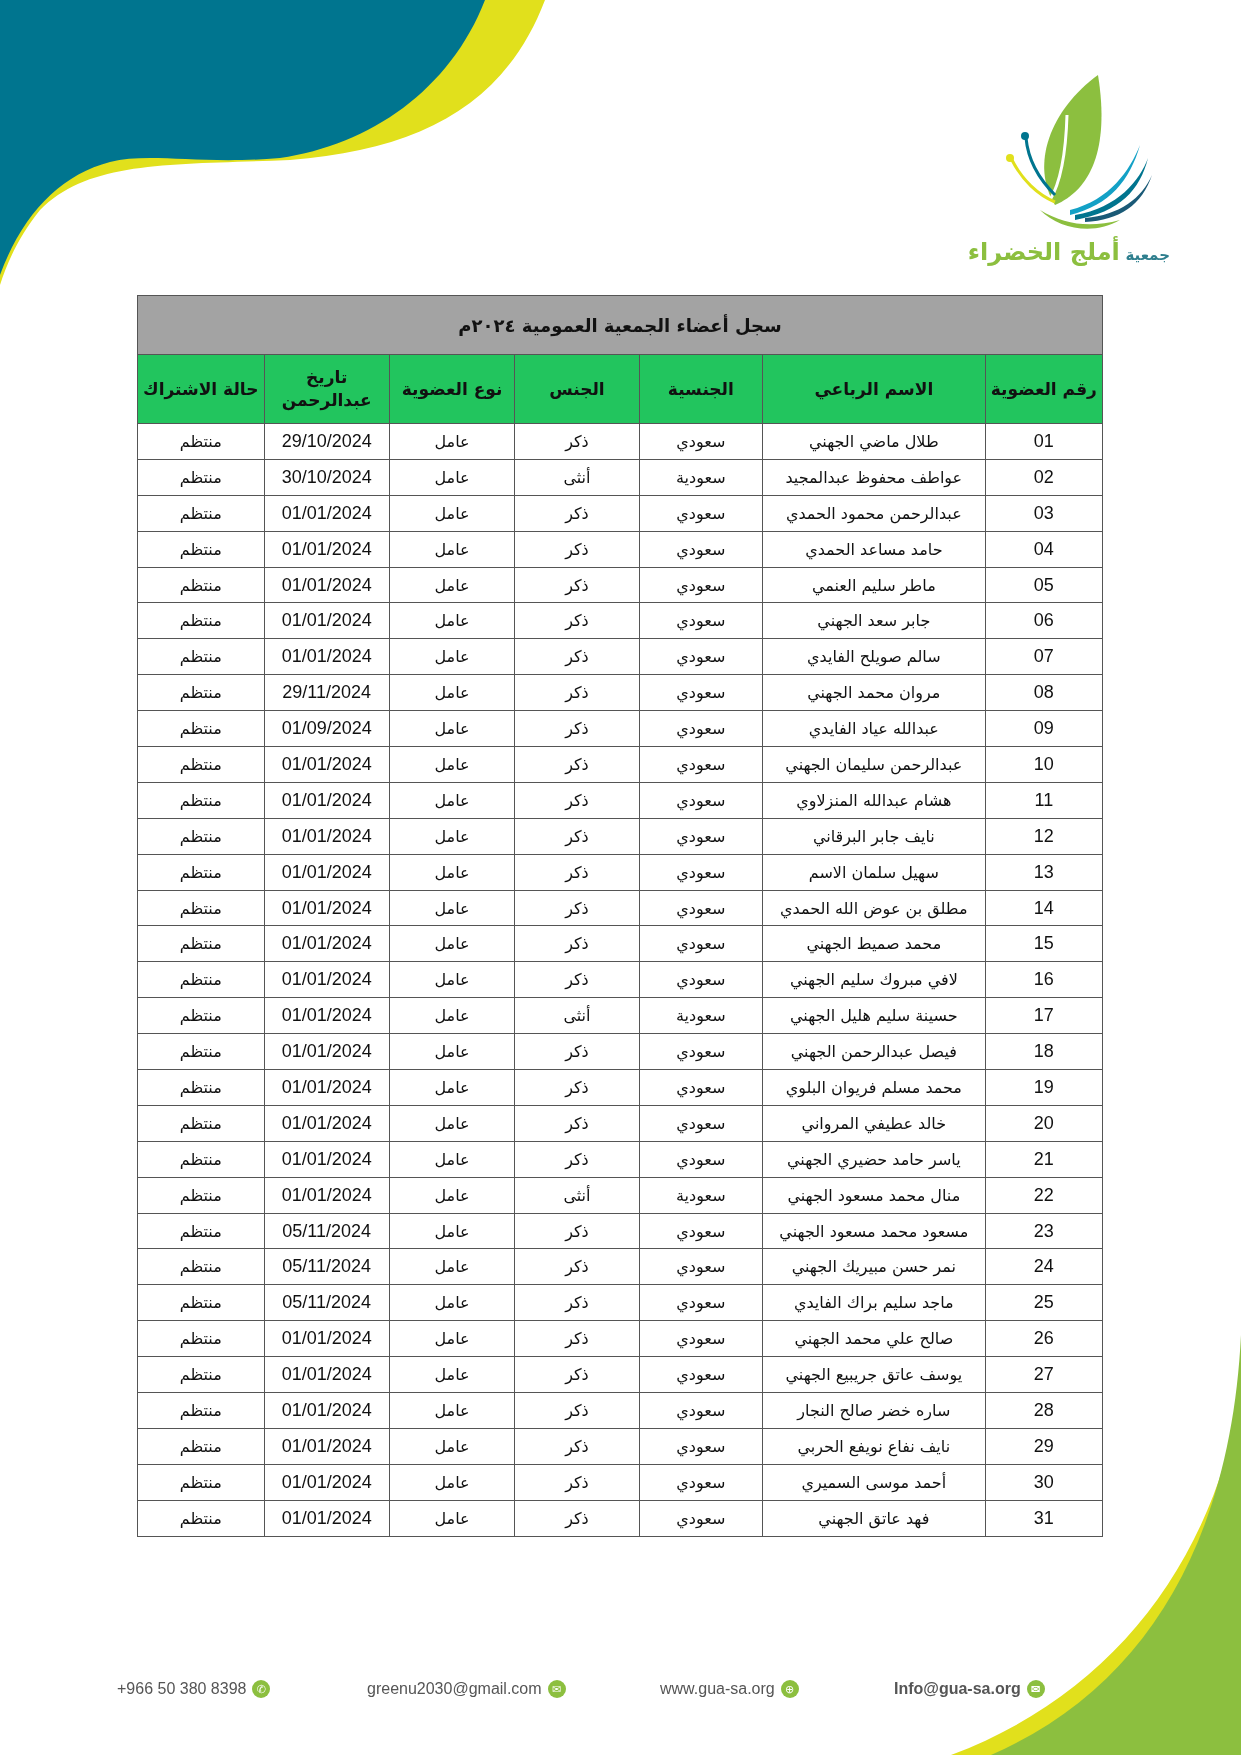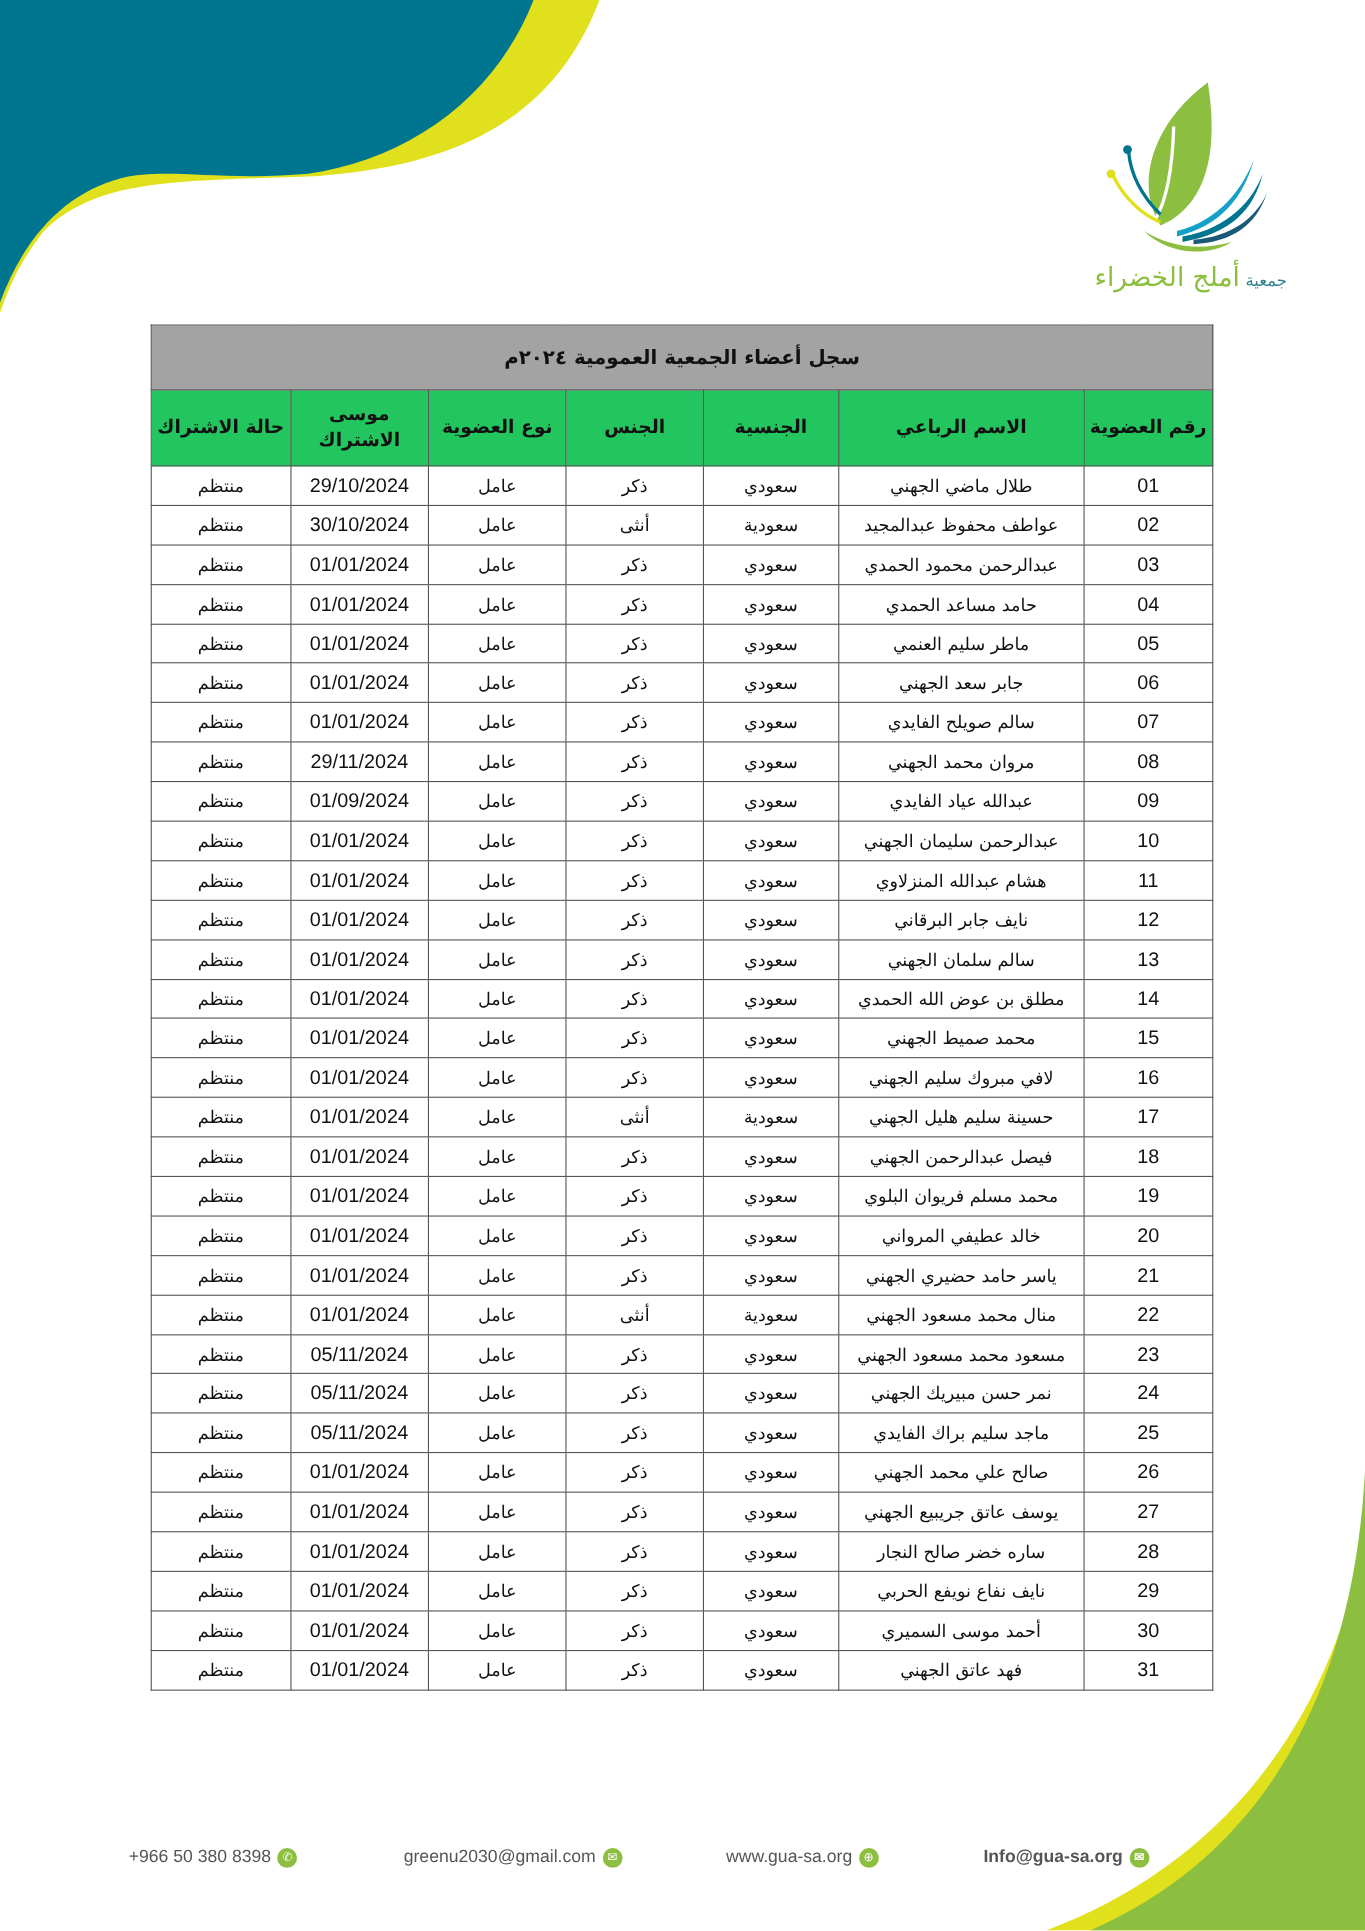--- a/index.html
+++ b/index.html
@@ -8,21 +8,21 @@
       background: #ffffff;
       font-family: "DejaVu Sans", sans-serif;
       color: #111;
     }
     .deco-top { position: absolute; left: 0; top: 0; width: 560px; height: 290px; }
     .deco-bottom { position: absolute; right: 0; bottom: 0; width: 320px; height: 420px; }
     .logo { position: absolute; left: 970px; top: 70px; width: 200px; height: 200px; }
     .logo svg { position: absolute; left: 0; top: 0; }
     .logo-text {
       position: absolute; left: 0; top: 168px; width: 200px;
-      direction: rtl; text-align: right; white-space: nowrap;
+      direction: rtl; text-align: right; white-space: nowrap; font-weight: bold;
     }
     .logo-text .small { color: #2f7f8e; font-size: 15px; }
     .logo-text .big { color: #8cbf3f; font-size: 24px; }
 
     .table-wrap { position: absolute; left: 137px; top: 295px; width: 966px; }
     table {
       width: 966px; border-collapse: collapse; direction: rtl; table-layout: fixed;
       font-family: "DejaVu Sans", sans-serif;
     }
     td, th { border: 1.5px solid #555; text-align: center; padding: 0; }
@@ -94,21 +94,21 @@
     <thead>
       <tr class="title-row">
         <th colspan="7">سجل أعضاء الجمعية العمومية ٢٠٢٤م</th>
       </tr>
       <tr class="head-row">
         <th>رقم العضوية</th>
         <th>الاسم الرباعي</th>
         <th>الجنسية</th>
         <th>الجنس</th>
         <th>نوع العضوية</th>
-        <th>موسى الاشتراك</th>
+        <th>تاريخ عبدالرحمن</th>
         <th>حالة الاشتراك</th>
       </tr>
     </thead>
     <tbody id="table-body">
         <tr>
           <td class="num">01</td>
           <td>طلال ماضي الجهني</td>
           <td>سعودي</td>
           <td>ذكر</td>
           <td>عامل</td>
@@ -209,21 +209,21 @@
           <td class="num">12</td>
           <td>نايف جابر البرقاني</td>
           <td>سعودي</td>
           <td>ذكر</td>
           <td>عامل</td>
           <td class="date">01/01/2024</td>
           <td>منتظم</td>
         </tr>
         <tr>
           <td class="num">13</td>
-          <td>سالم سلمان الجهني</td>
+          <td>سهيل سلمان الاسم</td>
           <td>سعودي</td>
           <td>ذكر</td>
           <td>عامل</td>
           <td class="date">01/01/2024</td>
           <td>منتظم</td>
         </tr>
         <tr>
           <td class="num">14</td>
           <td>مطلق بن عوض الله الحمدي</td>
           <td>سعودي</td>

